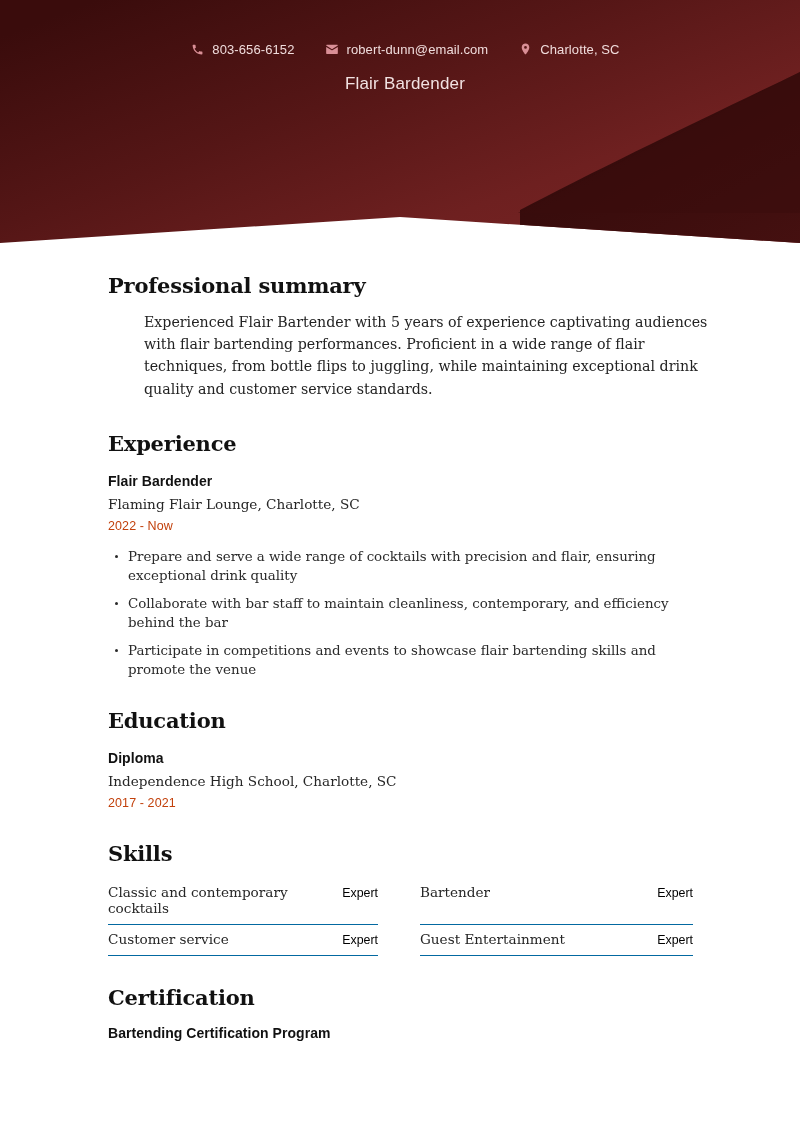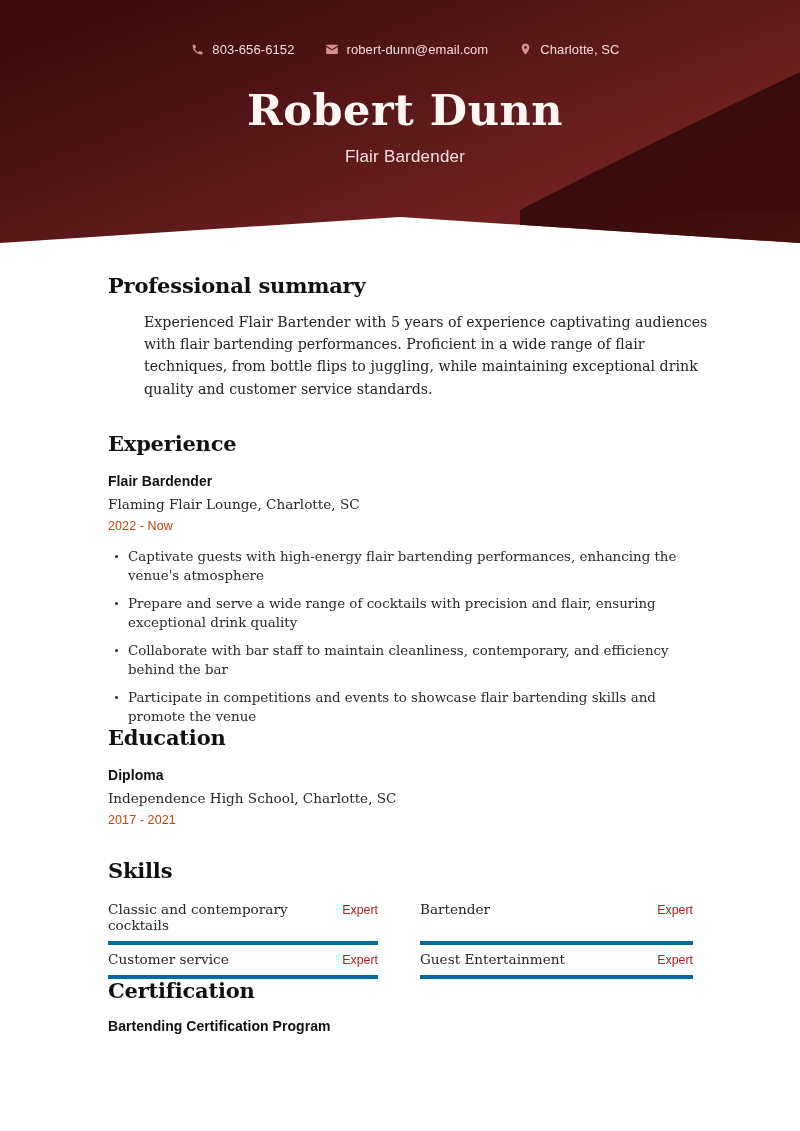--- a/index.html
+++ b/index.html
@@ -175,39 +175,39 @@
     grid-template-columns: 270px 1fr;
     column-gap: 42px;
   }
 
   .skill-row {
     display: flex;
     align-items: baseline;
     justify-content: space-between;
     gap: 12px;
     padding: 6px 0 8px 0;
-    border-bottom: 4px solid #0369a1;
+    border-bottom: 1px solid #0369a1;
   }
 
   .skill-name {
     font-family: "DejaVu Serif", "Liberation Serif", serif;
     font-size: 13.6px;
     color: #262626;
   }
 
   .skill-level {
     font-size: 12.4px;
-    color: #b91c1c;
+    color: #000000;
     white-space: nowrap;
     flex: 0 0 auto;
   }
 
   
   .mt-32 { margin-top: 32px; }
-  .mt-30 { }
+  .mt-30 { margin-top: 30px; }
   .mt-18 { margin-top: 18px; }
   .mt-16 { margin-top: 16px; }
 </style>
 </head>
 <body>
 
 <header class="header">
 
   <svg class="header-bg" viewBox="0 0 800 245" preserveAspectRatio="none">
     <defs>
@@ -259,21 +259,20 @@
         <span class="contact-icon">
           <svg width="13" height="14" viewBox="0 0 24 24" fill="#d98f96">
             <path d="M12 2C8.1 2 5 5.1 5 9c0 5.2 6.3 12.4 6.6 12.7.2.2.6.2.8 0C12.7 21.4 19 14.2 19 9c0-3.9-3.1-7-7-7zm0 9.6A2.6 2.6 0 1 1 12 6.4a2.6 2.6 0 0 1 0 5.2z"></path>
           </svg>
         </span>
         <span>Charlotte, SC</span>
       </div>
 
     </div>
 
-    <h1 class="name">Robert Dunn</h1>
     <div class="job-title">Flair Bardender</div>
 
   </div>
 </header>
 
 <main class="page-body">
 
   <section class="section">
     <h2 class="section-title">Professional summary</h2>
     <p class="serif-body summary-text">Experienced Flair Bartender with 5 years of experience captivating audiences with flair bartending performances. Proficient in a wide range of flair techniques, from bottle flips to juggling, while maintaining exceptional drink quality and customer service standards.</p>
@@ -281,21 +280,20 @@
 
   <section class="section mt-32">
     <h2 class="section-title">Experience</h2>
 
     <div class="entry mt-18">
       <div class="entry-title">Flair Bardender</div>
       <div class="entry-org">Flaming Flair Lounge, Charlotte, SC</div>
       <div class="entry-dates">2022 - Now</div>
 
       <ul class="bullets">
-        <li>Captivate guests with high-energy flair bartending performances, enhancing the venue's atmosphere</li>
         <li>Prepare and serve a wide range of cocktails with precision and flair, ensuring exceptional drink quality</li>
         <li>Collaborate with bar staff to maintain cleanliness, contemporary, and efficiency behind the bar</li>
         <li>Participate in competitions and events to showcase flair bartending skills and promote the venue</li>
       </ul>
     </div>
   </section>
 
   <section class="section mt-30">
     <h2 class="section-title">Education</h2>
 

